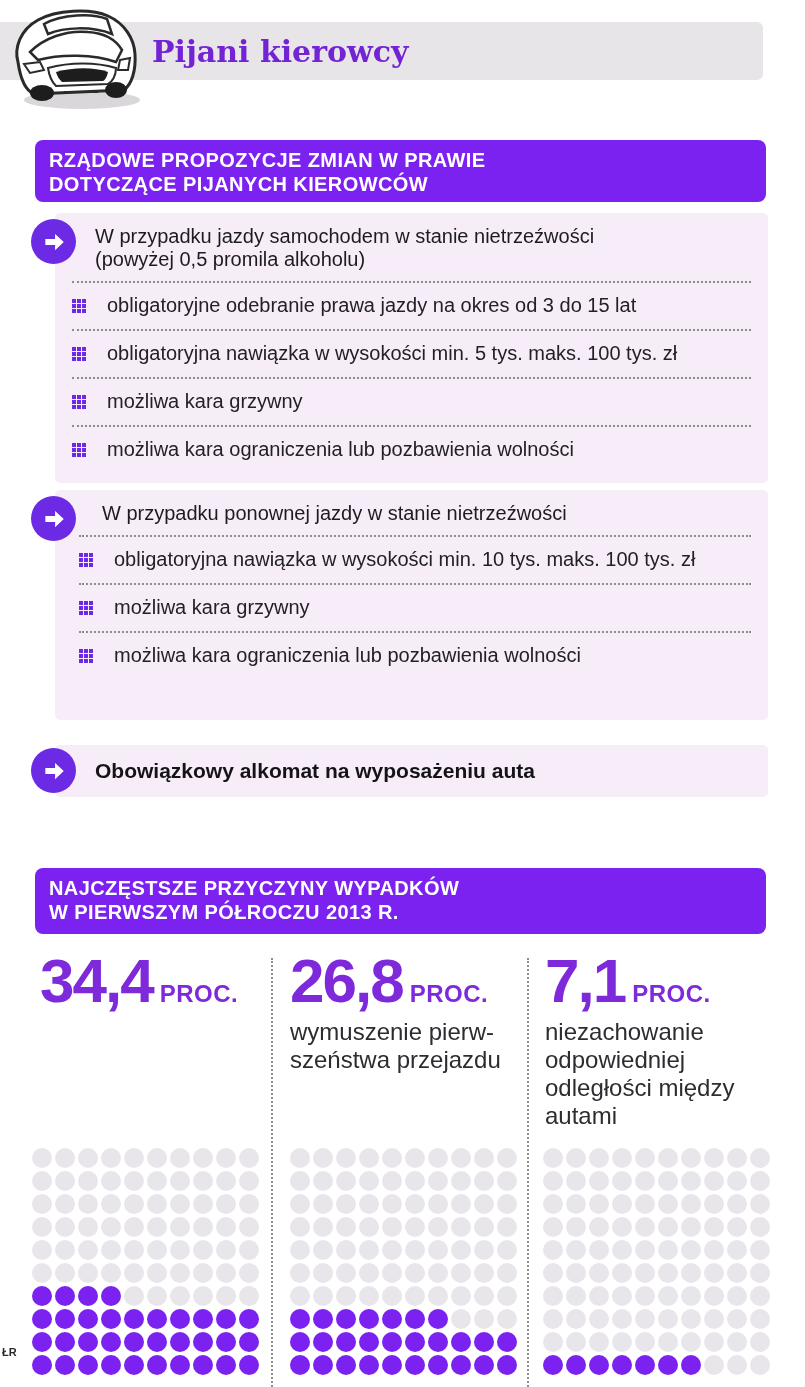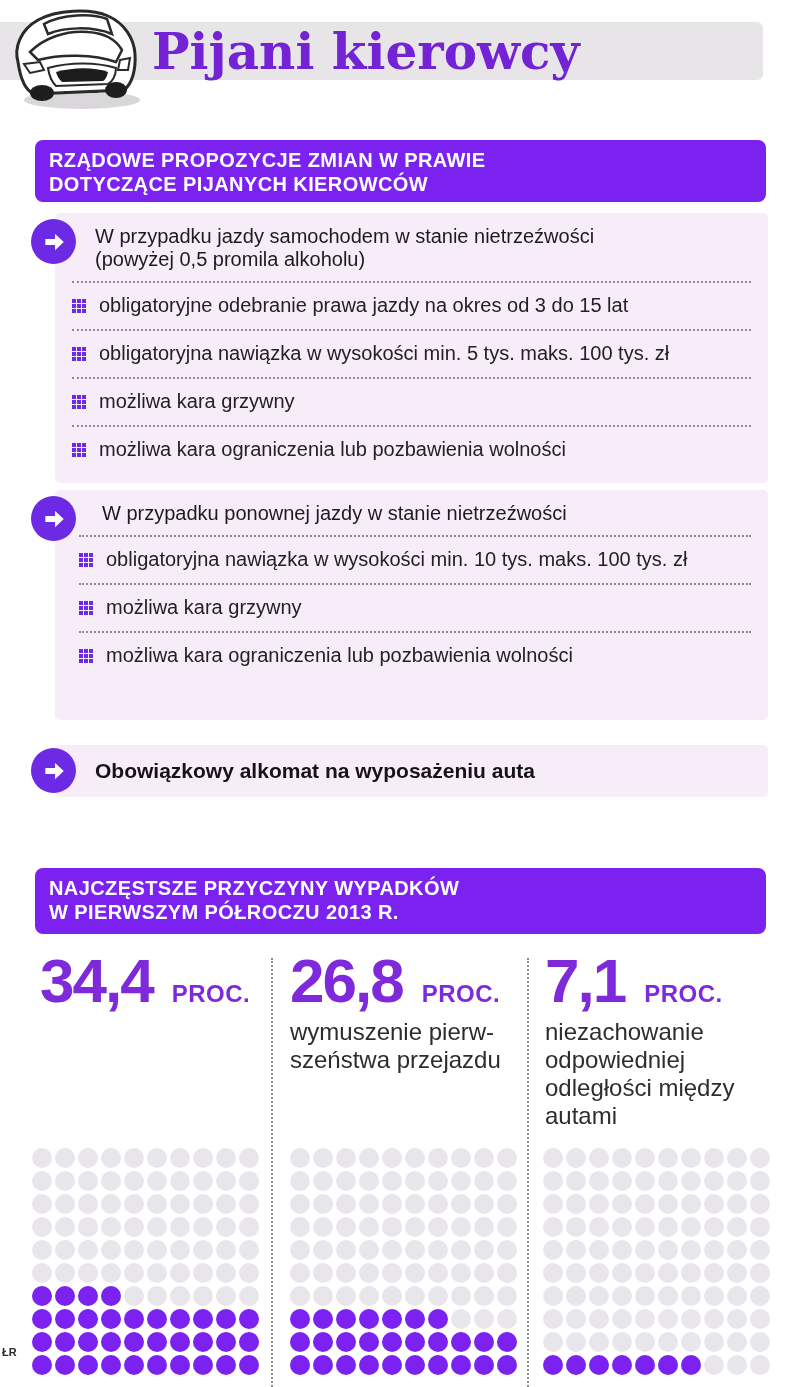--- a/index.html
+++ b/index.html
@@ -5,59 +5,59 @@
   html,body{margin:0;padding:0;background:#fff;}
   .page{position:relative;width:805px;height:1387px;background:#ffffff;overflow:hidden;
         font-family:"Liberation Sans","DejaVu Sans",sans-serif;color:#232125;}
 
   
   .header-band{position:absolute;left:0;top:22px;width:763px;height:58px;
                background:var(--band_gray);border-radius:0 6px 6px 0;}
   .car-wrap{position:absolute;left:4px;top:0;width:142px;height:112px;}
   .page-title{position:absolute;left:152px;top:30px;margin:0;
               font-family:"DejaVu Serif","Liberation Serif",serif;
-              font-weight:bold;font-size:50px;line-height:44px;color:var(--title_purple);}
+              font-weight:bold;font-size:30px;line-height:44px;color:var(--title_purple);}
 
   
   .banner{position:absolute;left:35px;width:731px;box-sizing:border-box;
           background:var(--accent);border-radius:8px;color:#fff;
           font-weight:bold;font-size:20px;line-height:24px;letter-spacing:.4px;
           padding:8px 14px 8px 14px;text-transform:uppercase;}
   .banner-law{top:140px;height:62px;}
   .banner-accidents{top:868px;height:66px;}
 
   
   .law-section{position:absolute;left:55px;width:713px;box-sizing:border-box;
                background:var(--section_bg);border-radius:5px;padding:12px 17px 10px 17px;}
   .law-section-1{top:213px;min-height:252px;}
   .law-section-2{top:490px;min-height:230px;padding-left:24px;}
   .arrow-badge{position:absolute;left:-24px;top:6px;width:45px;height:45px;border-radius:50%;
                background:var(--accent_deep);display:flex;align-items:center;justify-content:center;}
   .law-heading{margin:0 0 10px 23px;font-weight:normal;font-size:20px;line-height:23px;color:#1d1b20;}
   .law-item{border-top:2px dotted var(--dotted_gray);padding:11px 0 12px 0;
-            display:flex;align-items:flex-start;gap:13px;font-size:20px;line-height:23px;color:#232125;}
+            display:flex;align-items:flex-start;gap:21px;font-size:20px;line-height:23px;color:#232125;}
   .grid-icon{position:relative;display:inline-block;flex:0 0 14px;width:14px;height:14px;margin-top:5px;}
   .grid-icon::before{content:"";position:absolute;left:0;top:0;width:4px;height:4px;background:var(--accent_deep);
       box-shadow:5px 0 var(--accent_deep),10px 0 var(--accent_deep),
                  0 5px var(--accent_deep),5px 5px var(--accent_deep),10px 5px var(--accent_deep),
                  0 10px var(--accent_deep),5px 10px var(--accent_deep),10px 10px var(--accent_deep);}
 
   
   .note-strip{position:absolute;left:55px;top:745px;width:713px;height:52px;box-sizing:border-box;
               background:var(--section_bg);border-radius:5px;display:flex;align-items:center;}
   .note-strip .arrow-badge{top:3px;}
   .note-text{margin-left:40px;font-weight:bold;font-size:21px;color:#151318;}
 
   
   .stats{position:absolute;left:0;top:952px;width:805px;height:435px;}
   .stat-col{position:absolute;top:0;}
   .stat-col-0{left:40px;width:225px;}
   .stat-col-1{left:290px;width:228px;}
   .stat-col-2{left:545px;width:235px;}
-  .stat-number{display:flex;align-items:baseline;gap:19px;}
+  .stat-number{display:flex;align-items:baseline;gap:7px;}
   .stat-value{font-weight:bold;font-size:62px;line-height:58px;letter-spacing:-2px;color:var(--number_purple);}
   .stat-unit{font-weight:bold;font-size:24px;color:var(--number_purple);letter-spacing:.5px;}
   .stat-label{margin-top:8px;font-size:24px;line-height:28px;color:#2e2c30;white-space:pre-line;}
   .v-divider{position:absolute;top:6px;bottom:0;border-left:2px dotted var(--dotted_gray);}
   .v-divider-0{left:271px;}
   .v-divider-1{left:527px;}
 
   .dots-grid{position:absolute;top:196px;display:grid;grid-template-columns:repeat(10,20px);
              grid-auto-rows:20px;gap:3px;}
   .dots-grid-0{left:32px;}

